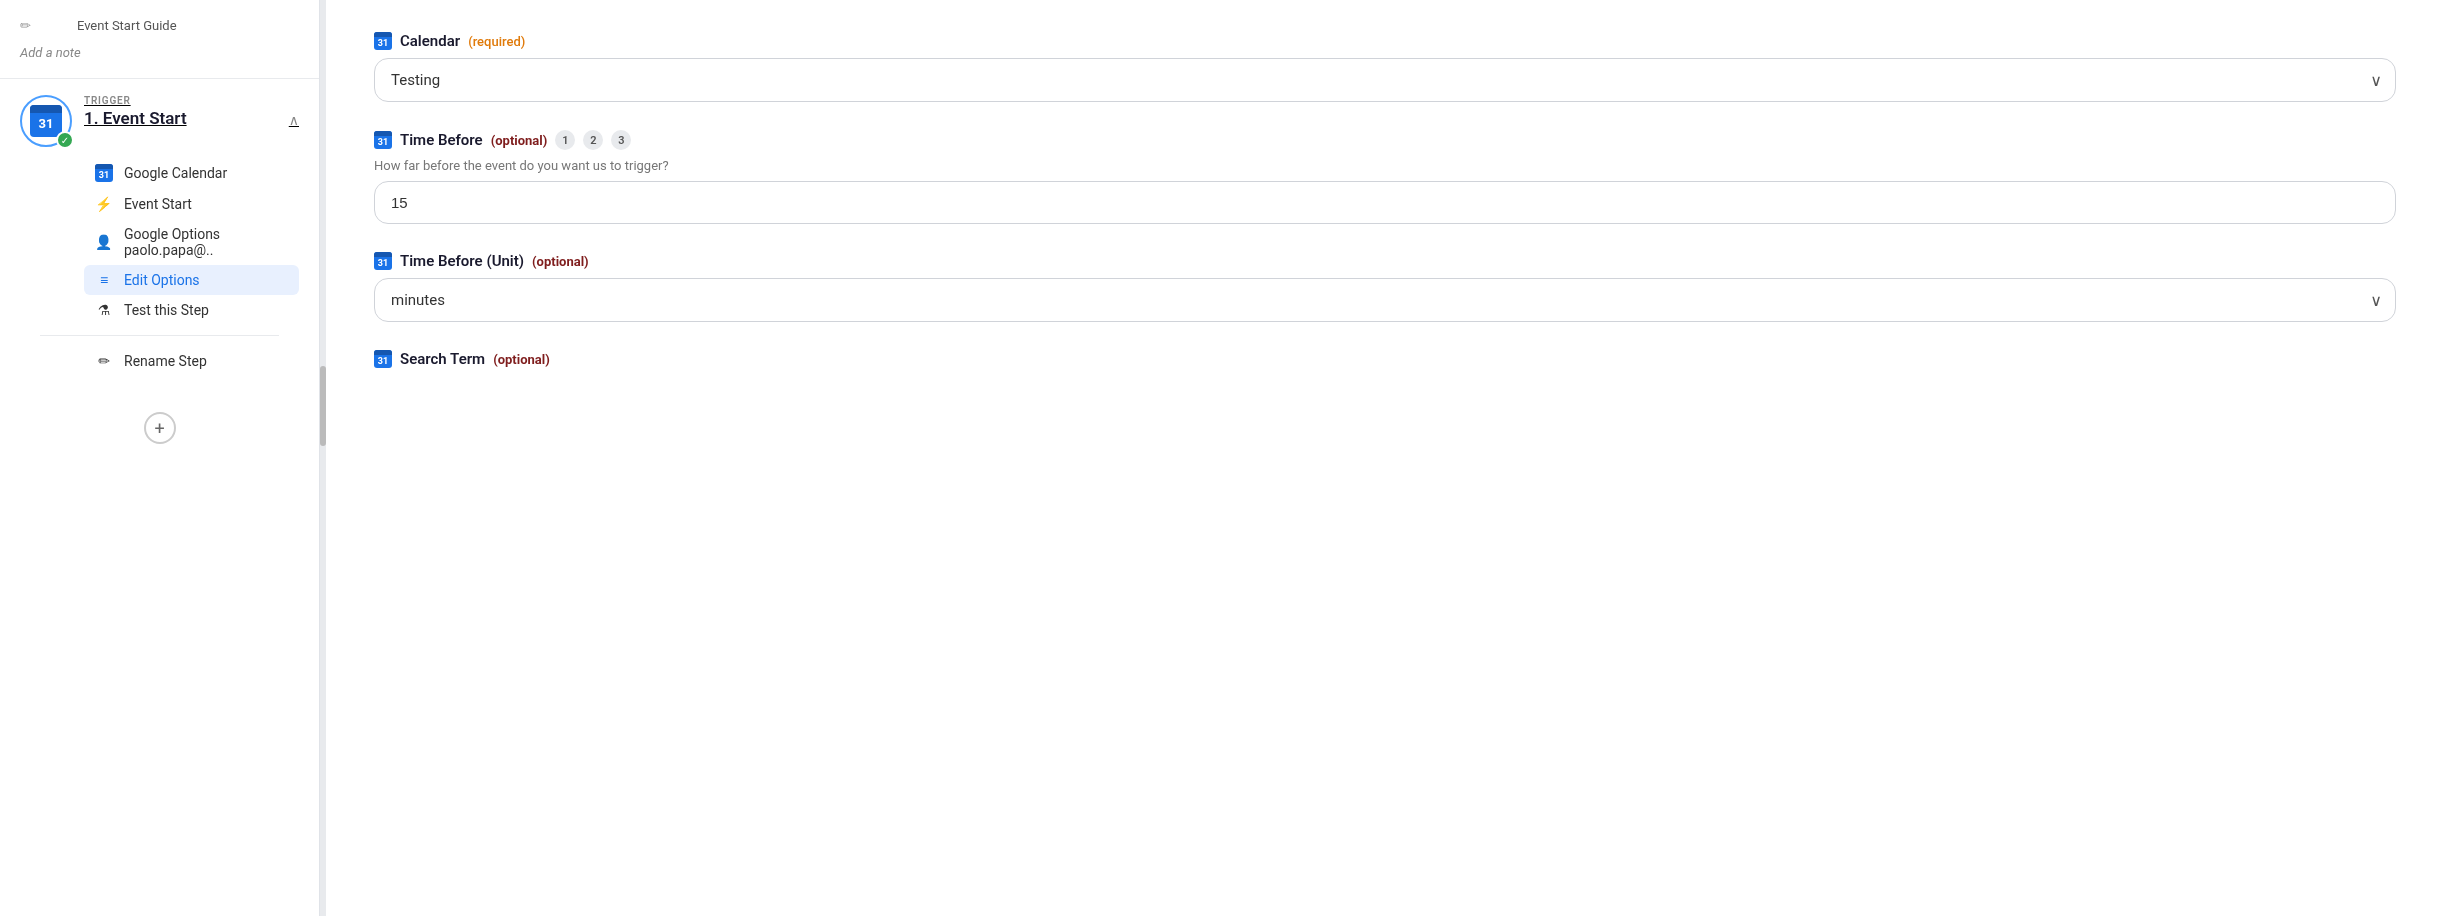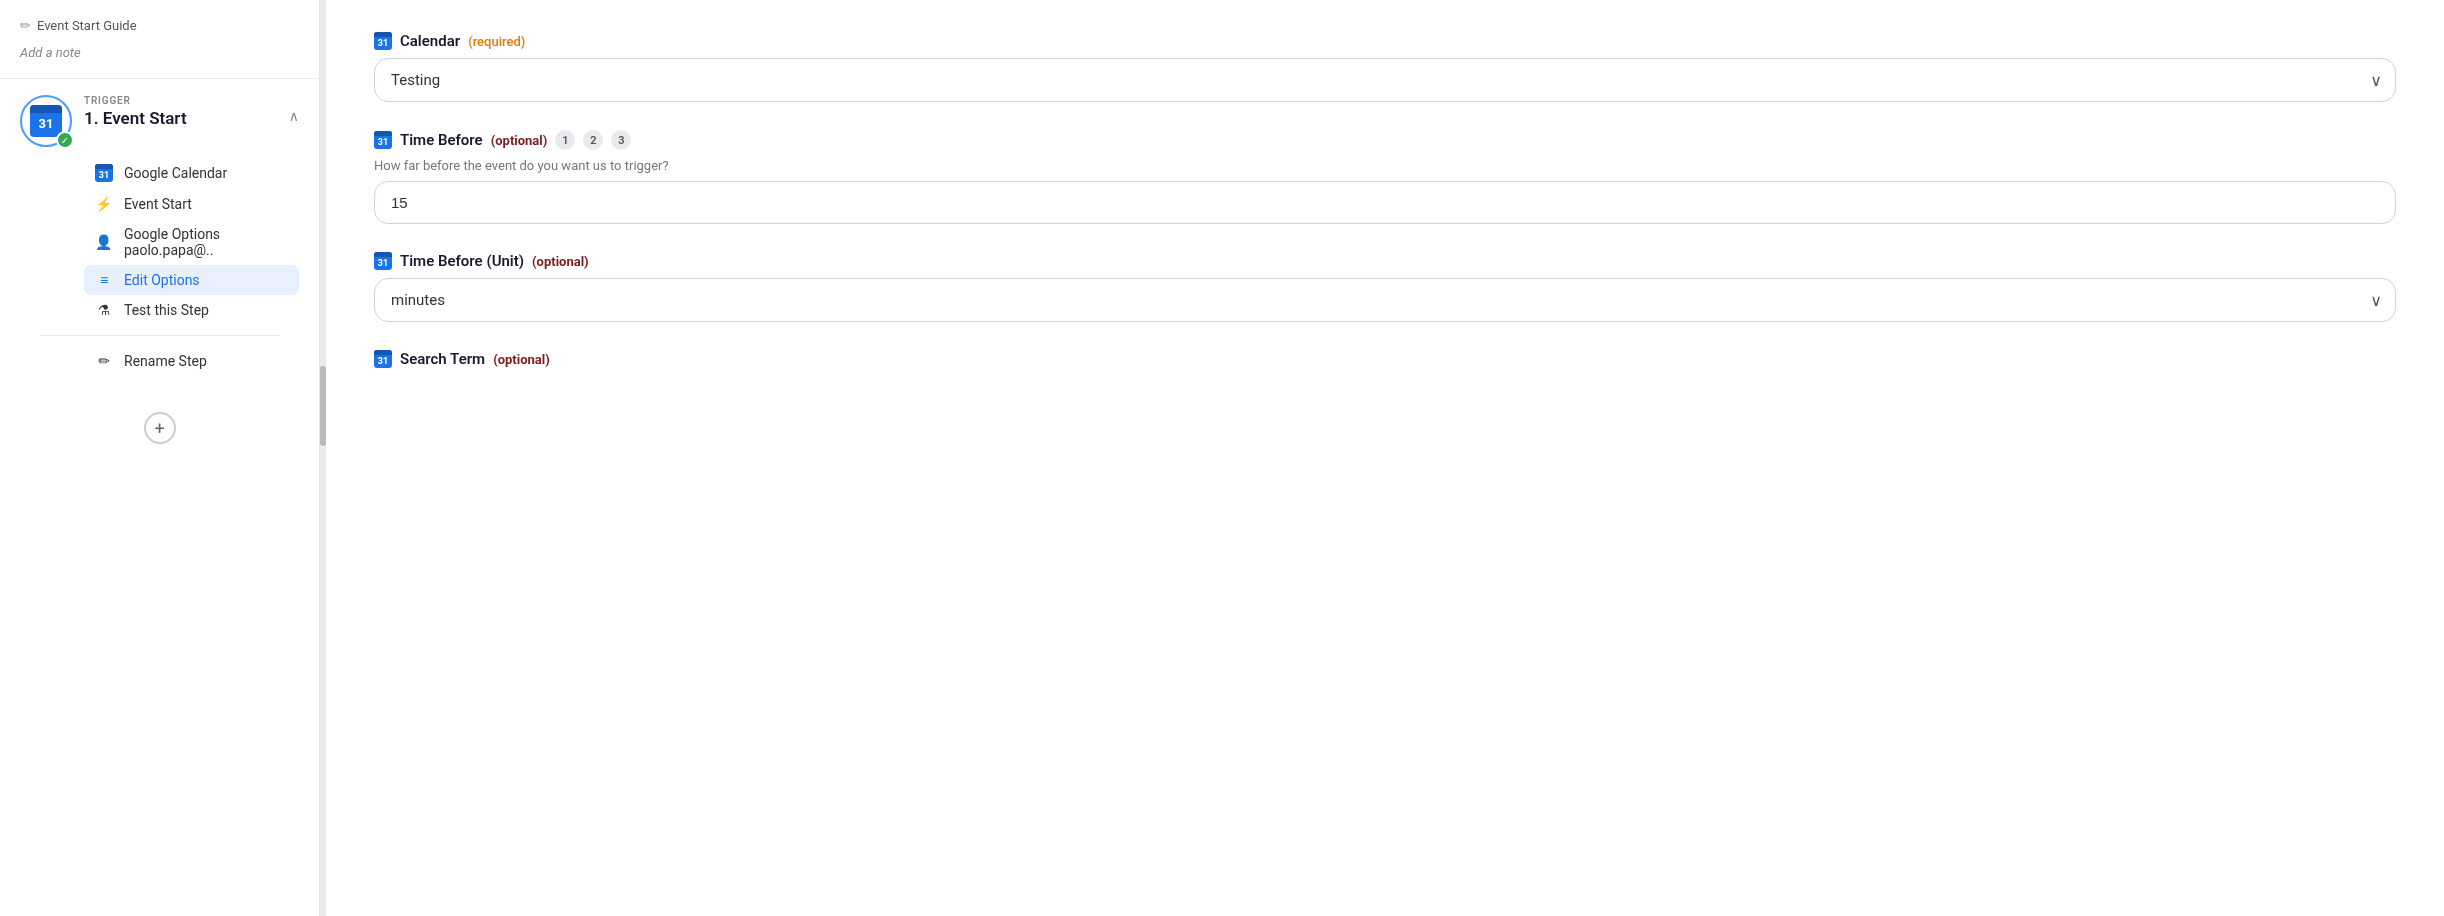--- a/index.html
+++ b/index.html
@@ -36,20 +36,21 @@
     }
 
     .breadcrumb-icon {
       color: #999;
       font-size: 13px;
     }
 
     .breadcrumb-text {
       font-size: 13px;
       color: #555;
+      margin-left: 40px;
     }
 
     .add-note {
       font-size: 13px;
       color: #888;
       padding: 4px 0 10px 0;
       font-style: italic;
     }
 
     
@@ -123,34 +124,35 @@
       display: flex;
       align-items: center;
       justify-content: center;
       color: white;
       font-size: 10px;
       border: 2px solid #fff;
     }
 
     .trigger-info {
       flex: 1;
+      text-decoration: underline;
     }
 
     .trigger-label {
       font-size: 10px;
       font-weight: 600;
       color: #888;
       letter-spacing: 0.8px;
       text-transform: uppercase;
       margin-bottom: 2px;
     }
 
     .trigger-title-row {
       display: flex;
-      align-items: flex-start;
+      align-items: flex-end;
       justify-content: space-between;
     }
 
     .trigger-title {
       font-size: 17px;
       font-weight: 600;
       color: #1a1a2e;
     }
 
     .chevron-up {

